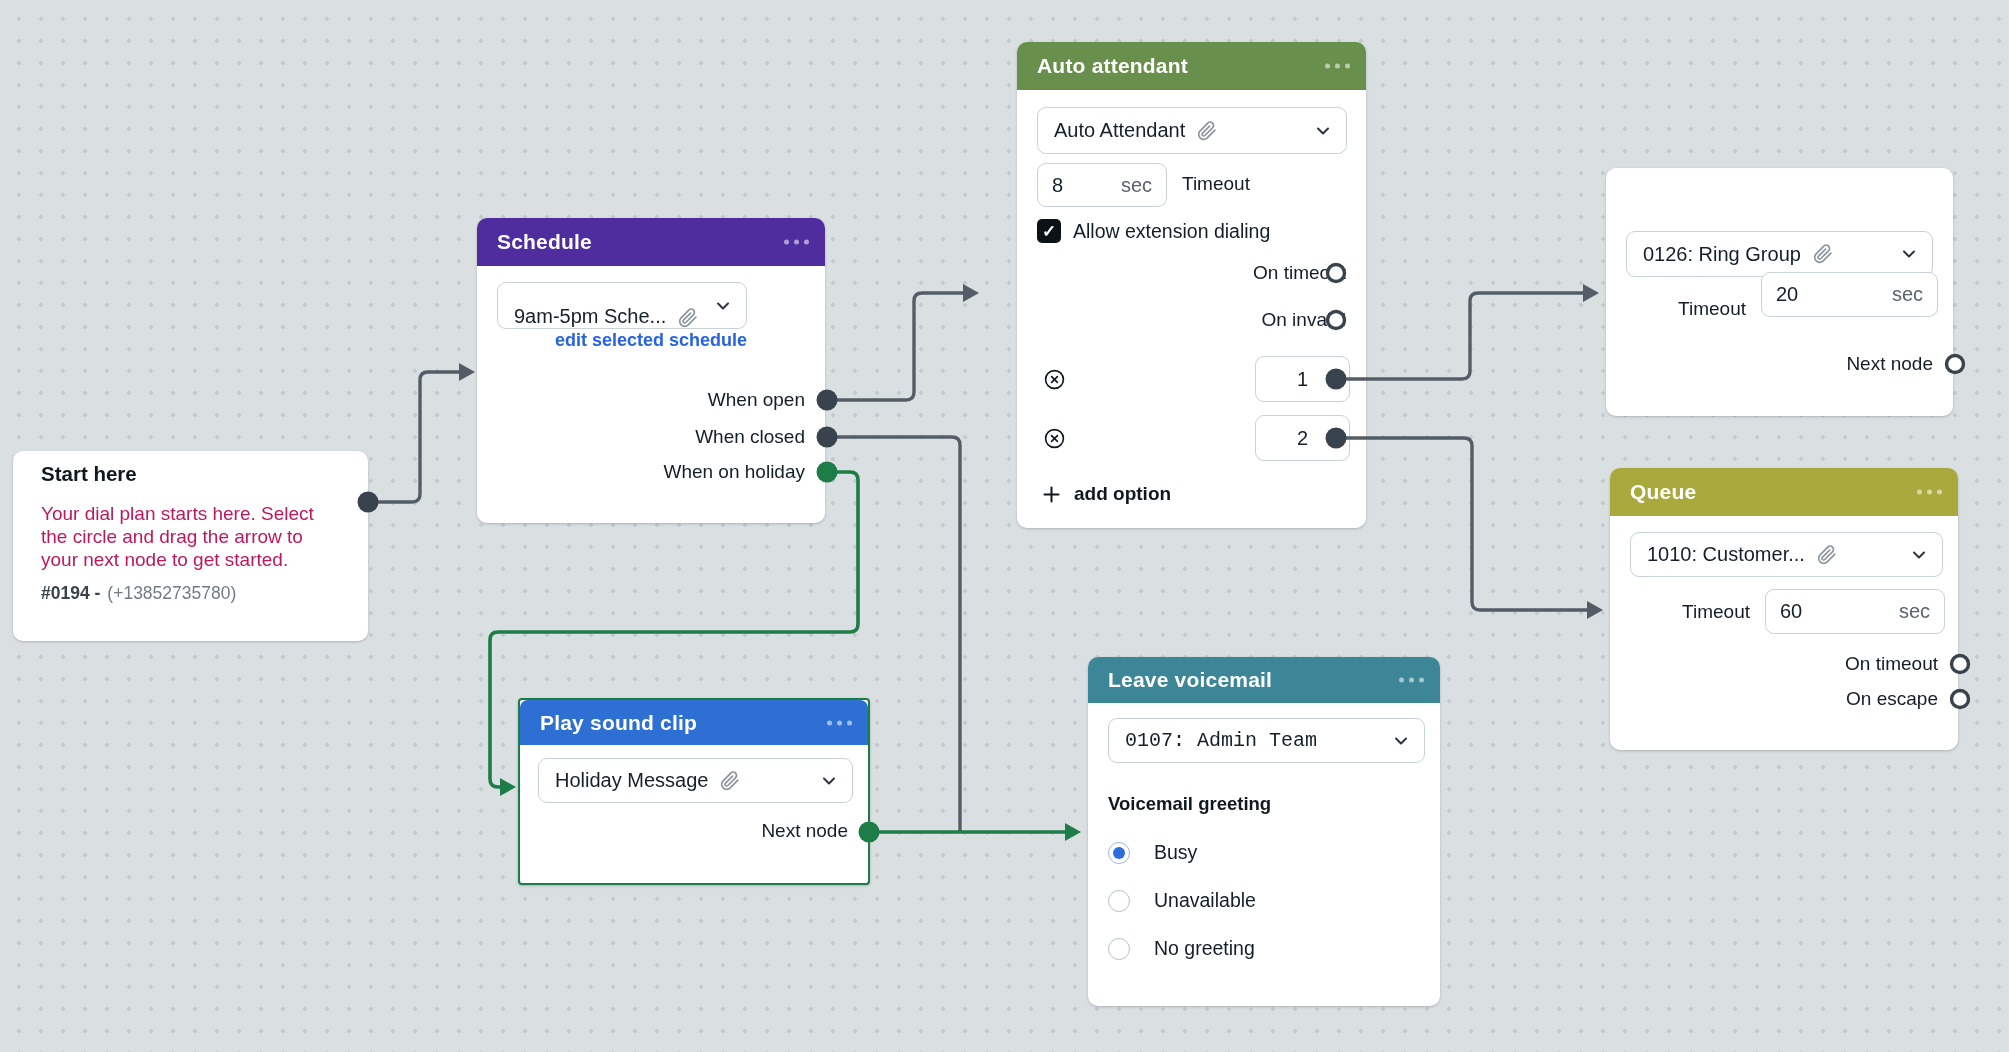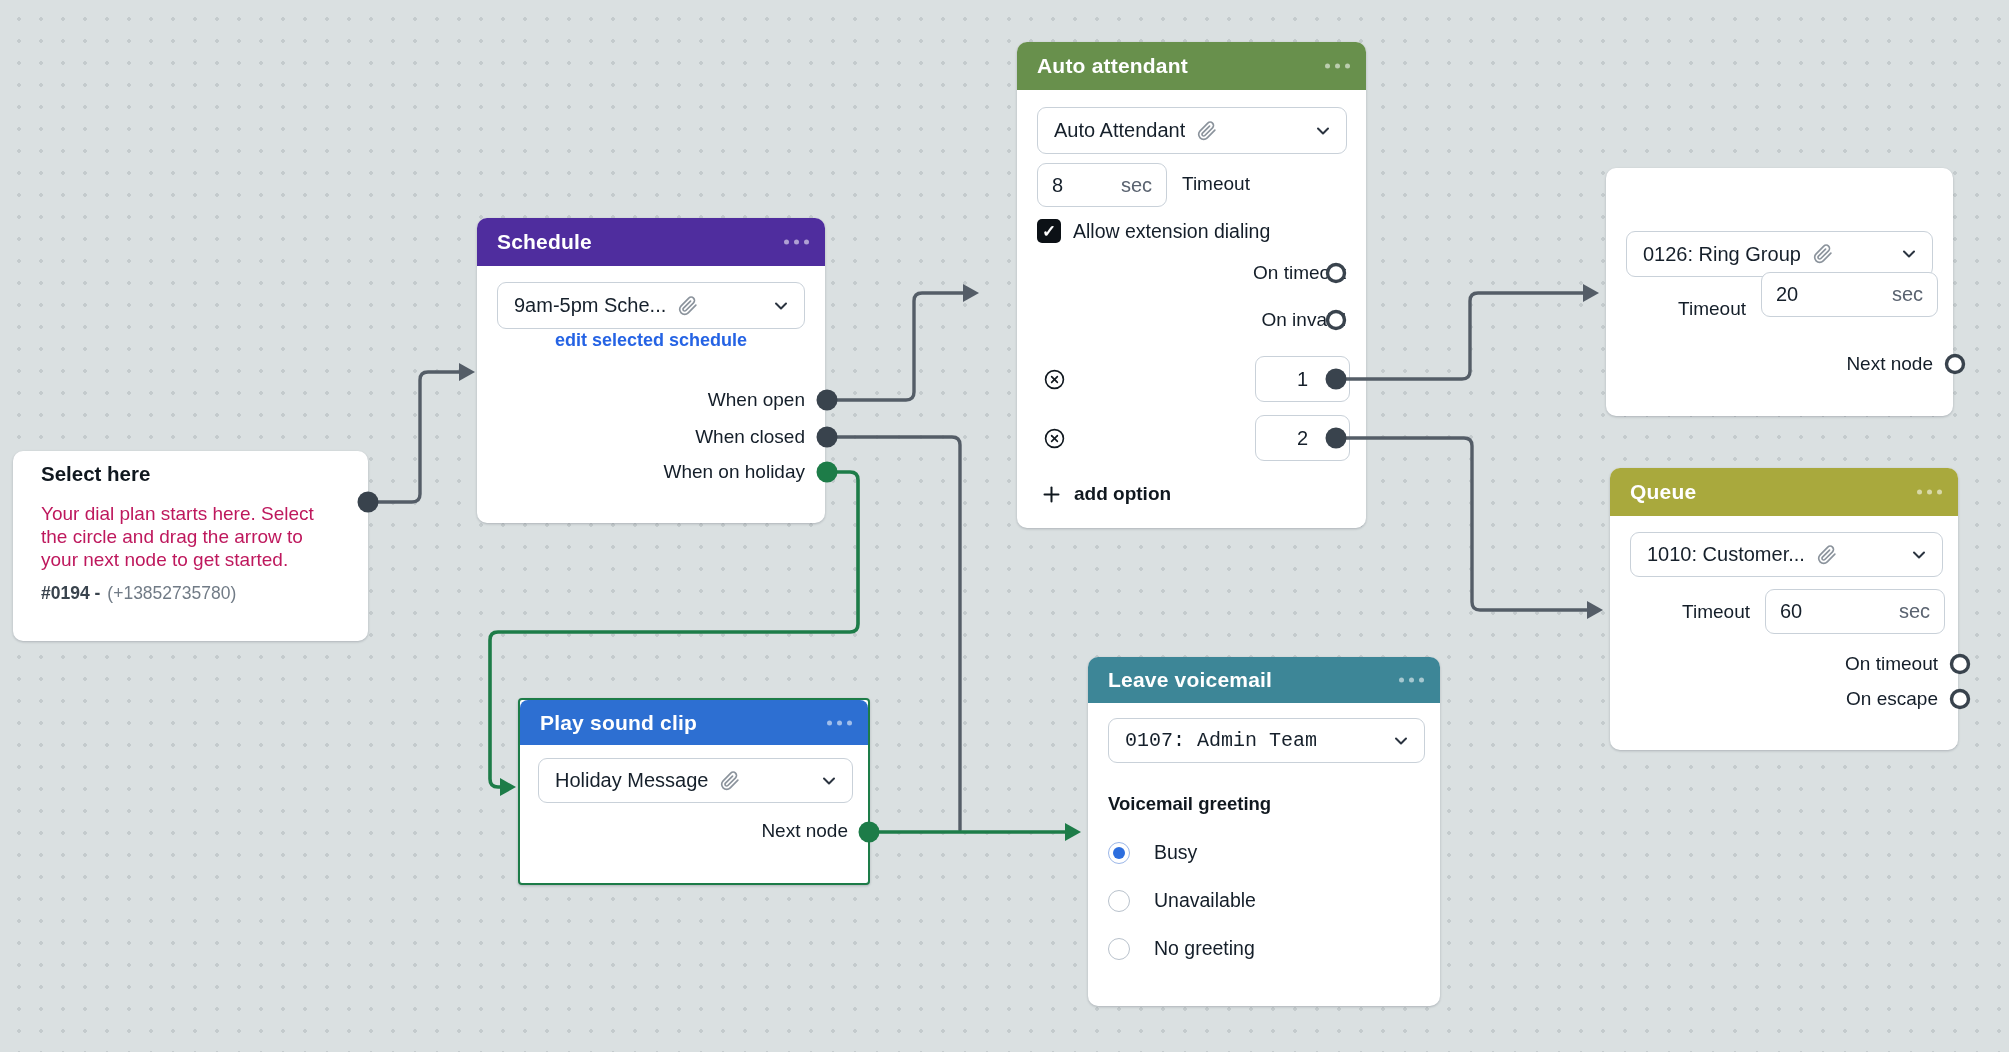--- a/index.html
+++ b/index.html
@@ -39,42 +39,42 @@
   svg.wires{position:absolute;left:0;top:0;z-index:5;pointer-events:none;}
   svg.wires circle[data-interactable="true"]{pointer-events:all;}
 </style>
 </head>
 <body>
 
 <div class="canvas" data-interactable="true">
 
   <div class="node" data-interactable="true" style="left:13px;top:451px;width:355px;height:190px;">
     <div class="abs" style="left:28px;top:11px;font-size:20.5px;font-weight:700;color:#10181f;" data-interactable="false"></div>
-    <div class="abs" style="left:28px;top:11px;font-size:20.5px;font-weight:700;color:#10181f;" data-interactable="false">Select here</div>
+    <div class="abs" style="left:28px;top:11px;font-size:20.5px;font-weight:700;color:#10181f;" data-interactable="false">Start here</div>
     <div class="abs para" style="left:28px;top:51px;" data-interactable="false">
       <div>Your dial plan starts here. Select</div>
       <div>the circle and drag the arrow to</div>
       <div>your next node to get started.</div>
     </div>
     <div class="abs flexrow" style="left:28px;top:132px;gap:7px;" data-interactable="false">
       <span style="font-size:17.5px;font-weight:700;color:#39434d;" data-interactable="false">#0194 -</span>
       <span style="font-size:17.5px;color:#717b86;" data-interactable="false">(+13852735780)</span>
     </div>
   </div>
 
   <div class="node" data-interactable="true" style="left:477px;top:218px;width:348px;height:305px;">
     <div class="node-header" style="background:#4f2d9e;" data-interactable="true">
       <span class="node-title" data-interactable="false">Schedule</span>
       <span class="menu-dots" data-interactable="true">
           <i></i>
           <i></i>
           <i></i>
         </span>
     </div>
-    <div class="dropdown" style="left:20px;top:64px;width:308px;height:47px;" data-interactable="true">
+    <div class="dropdown" style="left:20px;top:64px;width:250px;height:47px;align-items:flex-end;" data-interactable="true">
       <span class="dd-text" data-interactable="false">9am-5pm Sche...</span>
       <span class="clip" data-interactable="false">
         <svg width="20" height="20" viewBox="0 0 24 24" fill="none" stroke="currentColor" stroke-width="2" stroke-linecap="round" stroke-linejoin="round">
             <path d="M21.44 11.05l-9.19 9.19a6 6 0 0 1-8.49-8.49l9.19-9.19a4 4 0 0 1 5.66 5.66l-9.2 9.19a2 2 0 0 1-2.83-2.83l8.49-8.48"></path>
           </svg>
       </span>
       <span class="chev" data-interactable="false">
         <svg width="20" height="20" viewBox="0 0 24 24" fill="none" stroke="currentColor" stroke-width="2.4" stroke-linecap="round" stroke-linejoin="round">
             <polyline points="6 9 12 15 18 9"></polyline>
           </svg>

